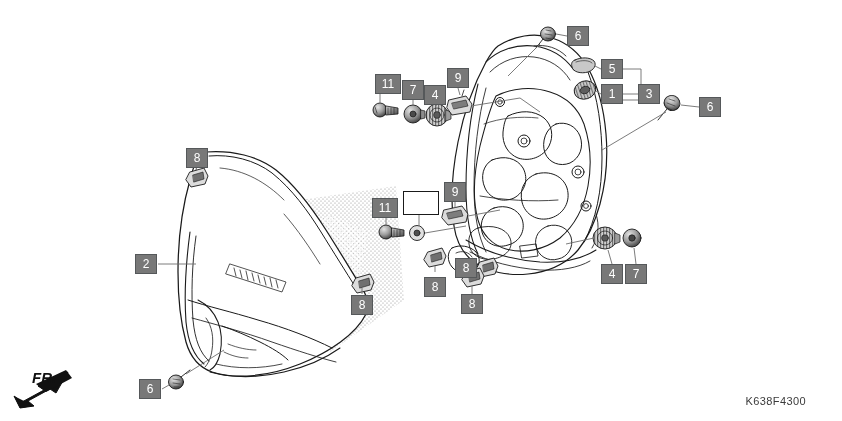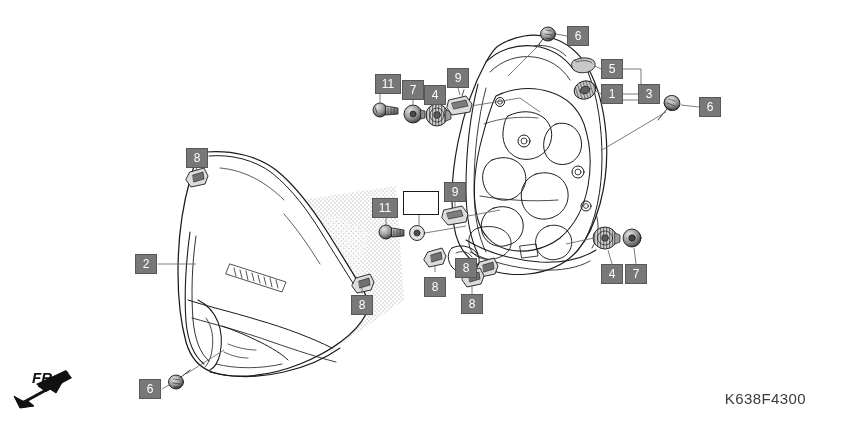--- a/index.html
+++ b/index.html
@@ -69,21 +69,21 @@
     color: #111111;
     z-index: 31;
     user-select: none;
   }
   
   #drawing-no {
     position: absolute;
     right: 36px;
     bottom: 14px;
     font-family: "Liberation Sans", sans-serif;
-    font-size: 15px;
+    font-size: 11px;
     color: #3b3b3b;
     letter-spacing: 0.4px;
     z-index: 30;
     user-select: none;
   }
 </style>
 </head>
 <body>
 
 <div id="sheet">

